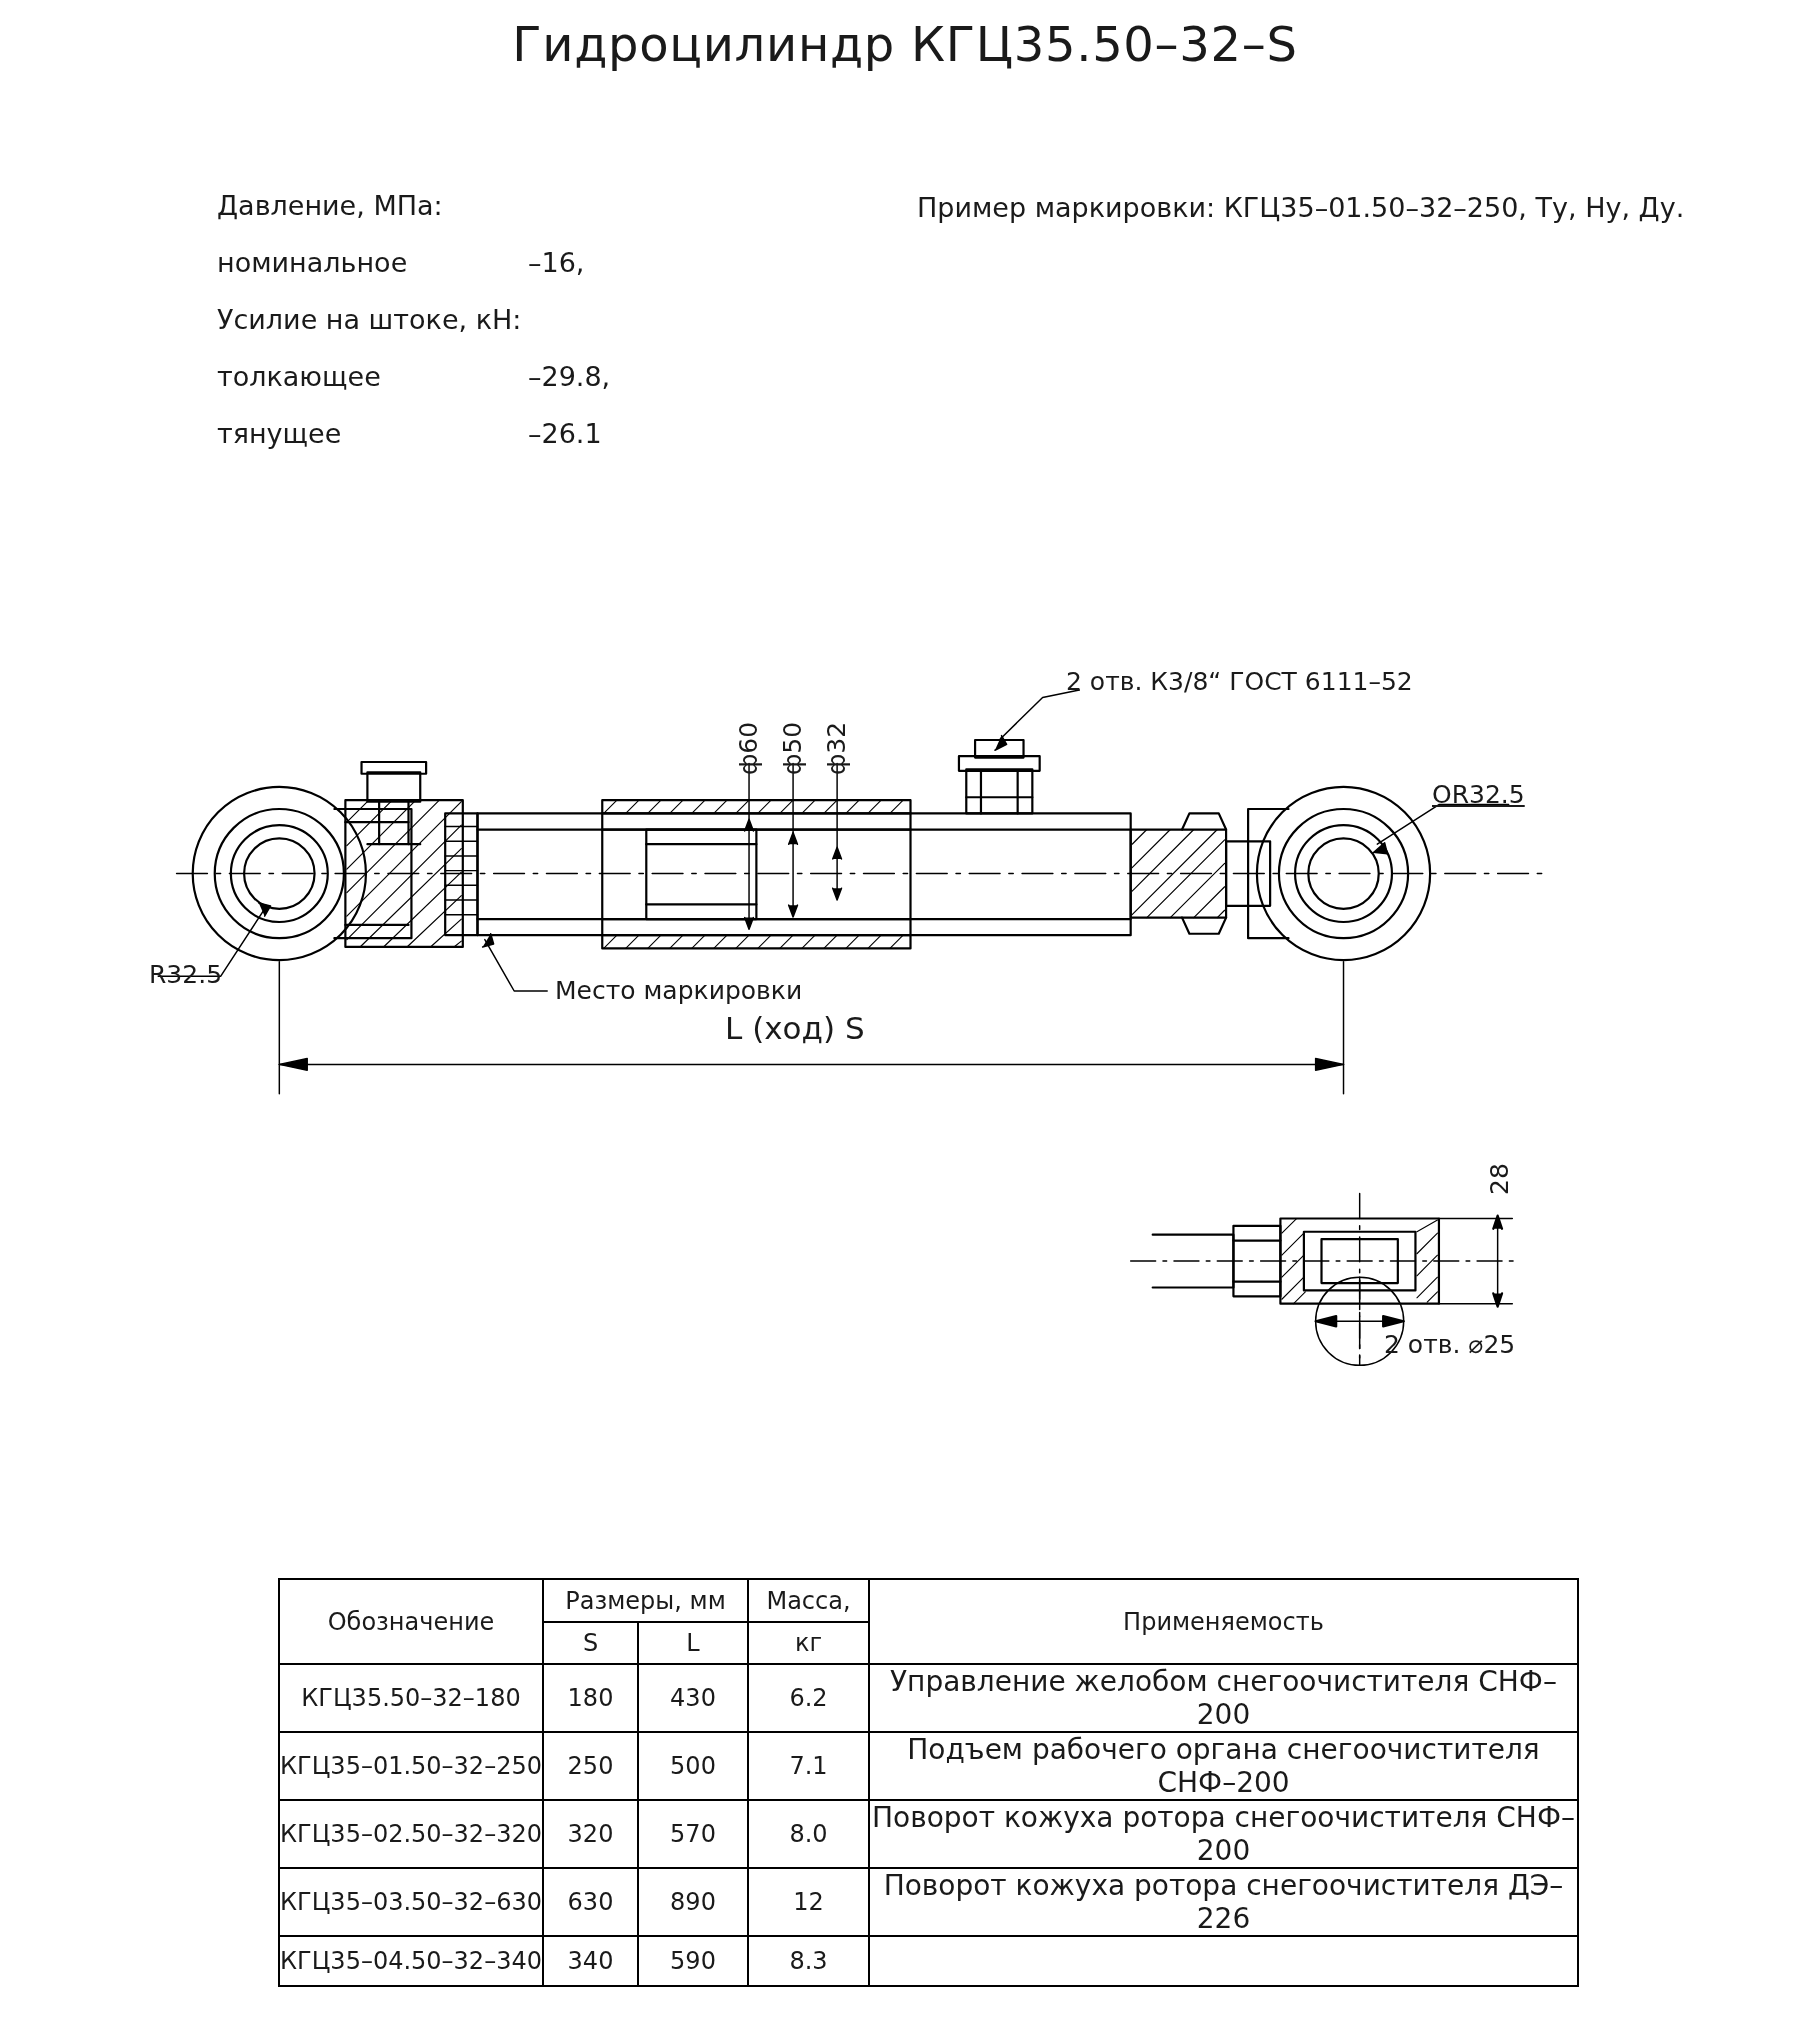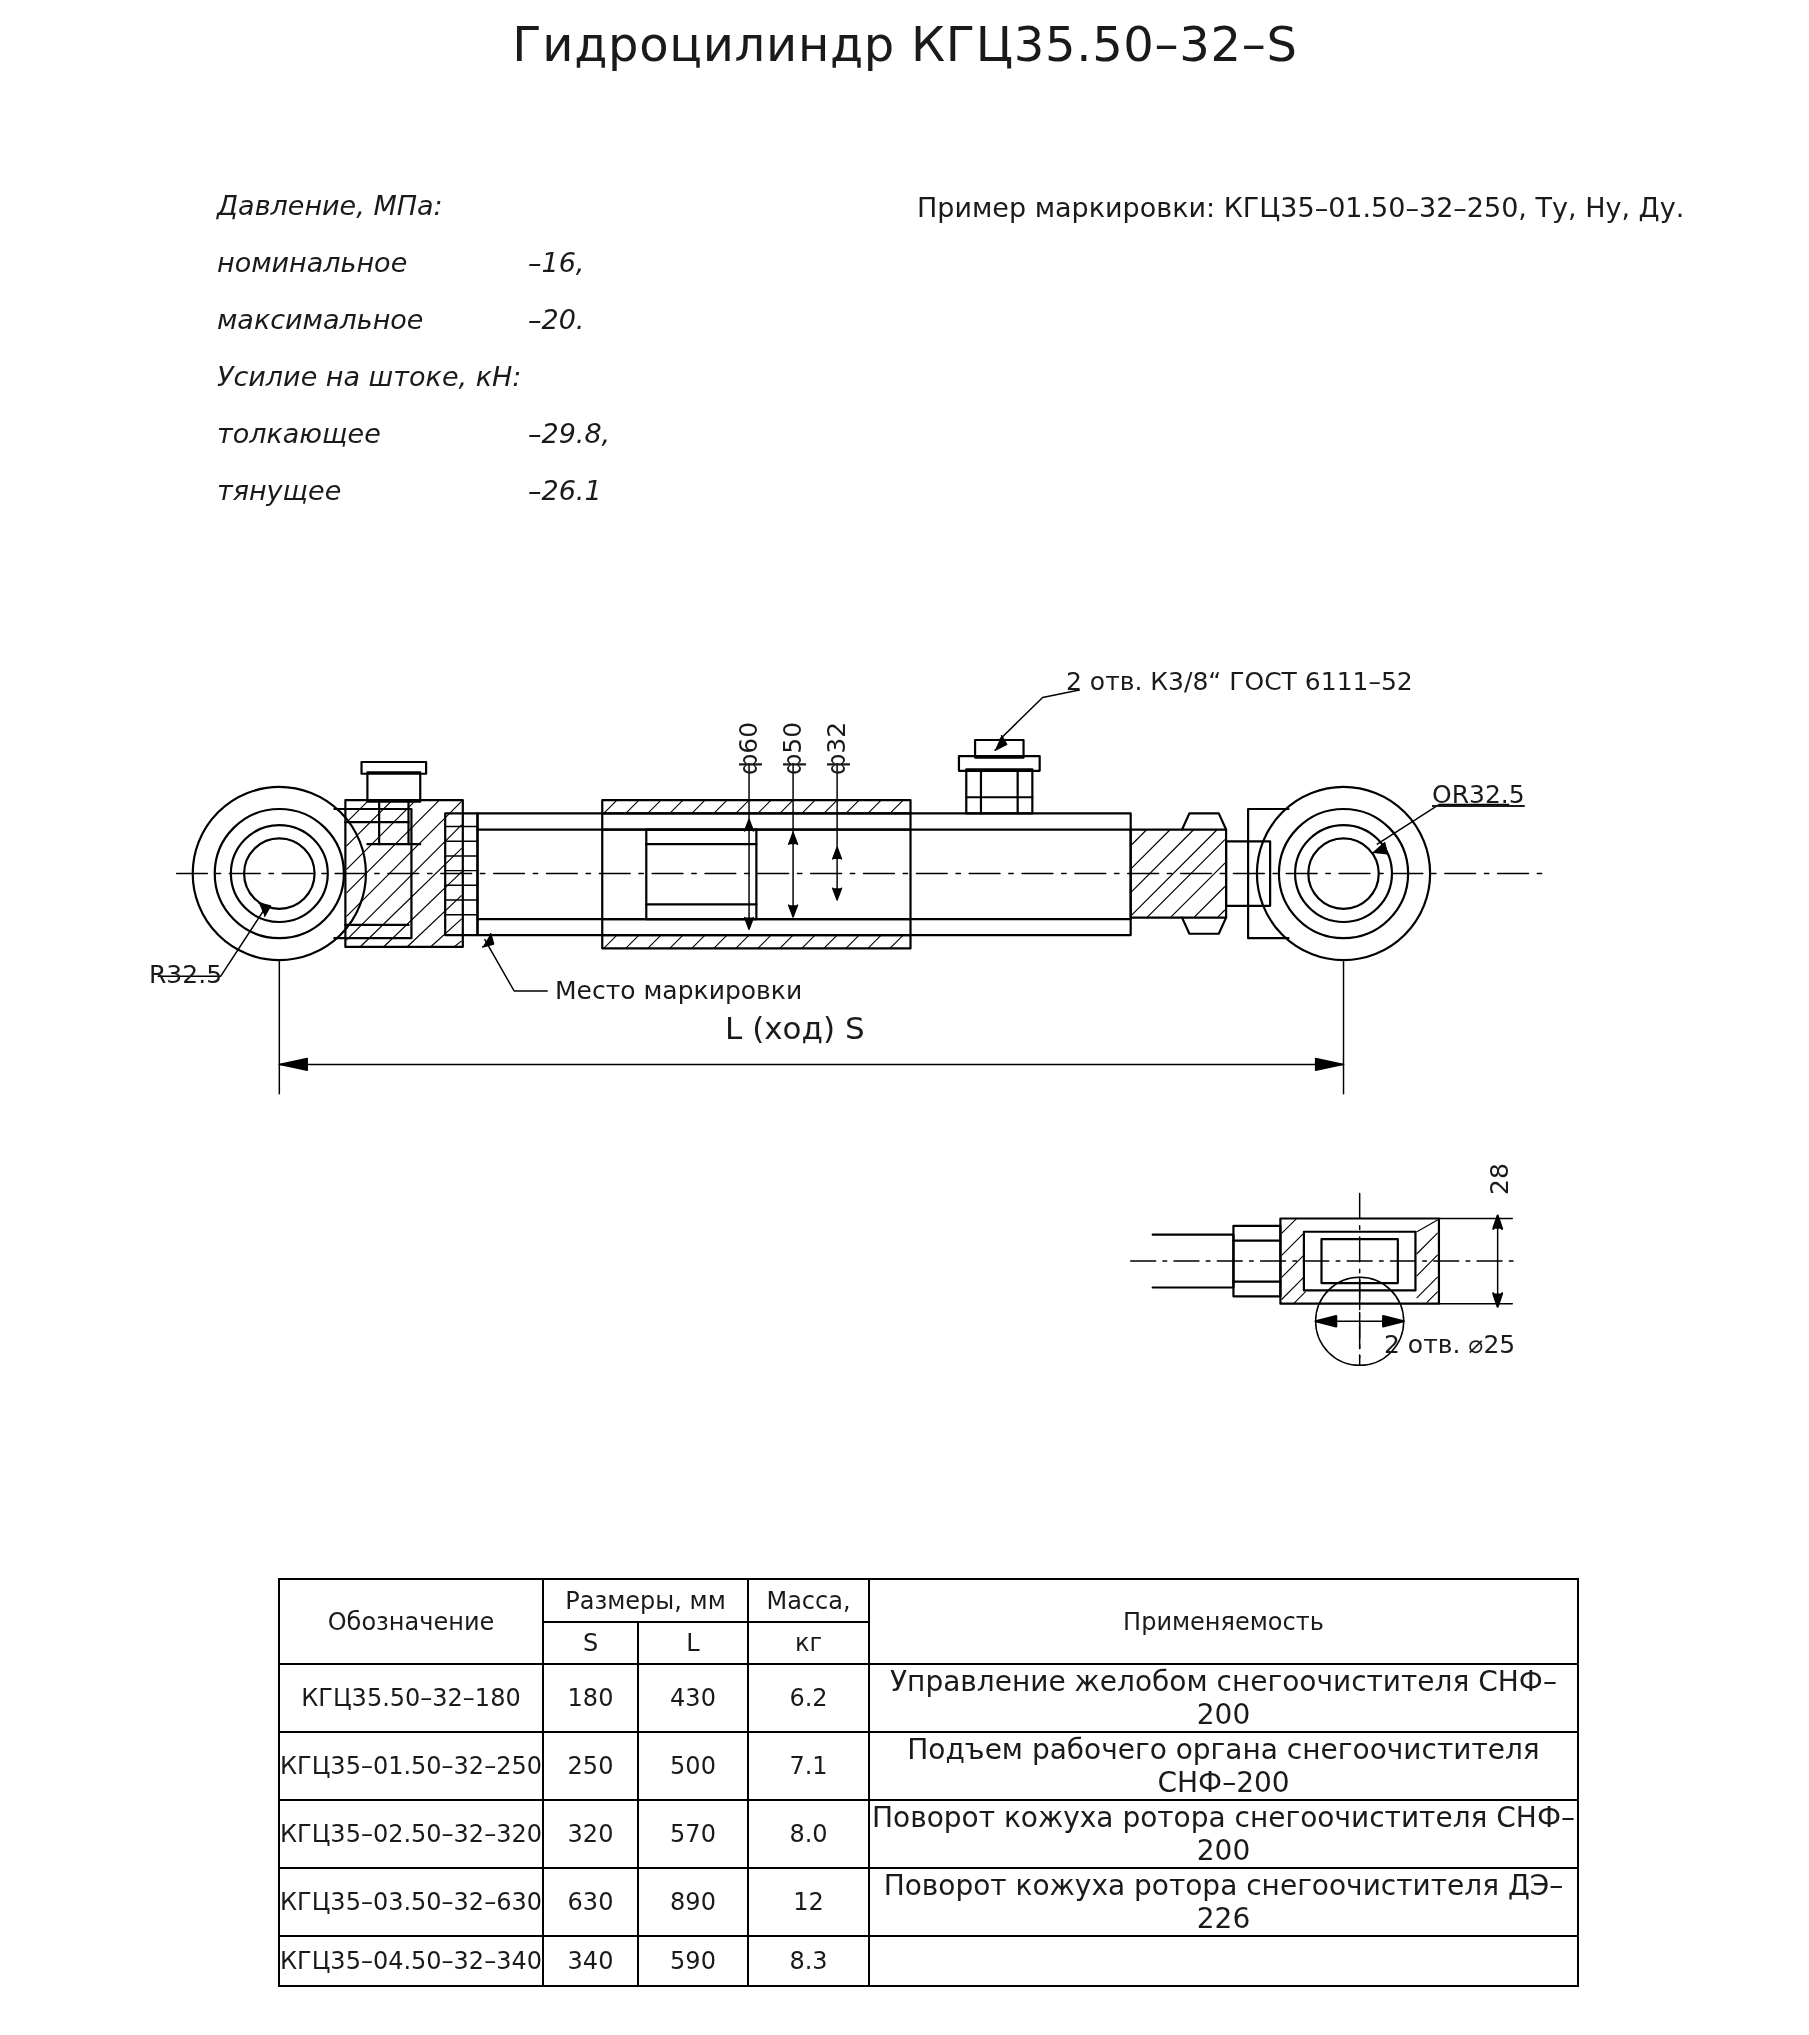--- a/index.html
+++ b/index.html
@@ -42,21 +42,20 @@
     left: 217px;
     top: 192px;
     width: 514px;
     font-size: 27px;
     line-height: 1.0;
   }
   .spec .row {
     position: relative;
     height: 57px;
     white-space: nowrap;
-    font-style: italic;
   }
   .spec .lbl { position: absolute; left: 0; top: 0; }
   .spec .val { position: absolute; left: 311px; top: 0; }
 
   
   .marking-example {
     position: absolute;
     left: 897px;
     top: 192px;
     font-size: 27px;
@@ -124,24 +123,20 @@
   <div class="title">Гидроцилиндр КГЦ35.50–32–S</div>
 
   <div class="spec">
     <div class="row">
       <span class="lbl">Давление, МПа:</span>
       <span class="val"></span>
     </div>
     <div class="row">
       <span class="lbl">номинальное</span>
       <span class="val">–16,</span>
-    </div>
-    <div class="row">
-      <span class="lbl">максимальное</span>
-      <span class="val">–20.</span>
     </div>
     <div class="row">
       <span class="lbl">Усилие на штоке, кН:</span>
       <span class="val"></span>
     </div>
     <div class="row">
       <span class="lbl">толкающее</span>
       <span class="val">–29.8,</span>
     </div>
     <div class="row">

